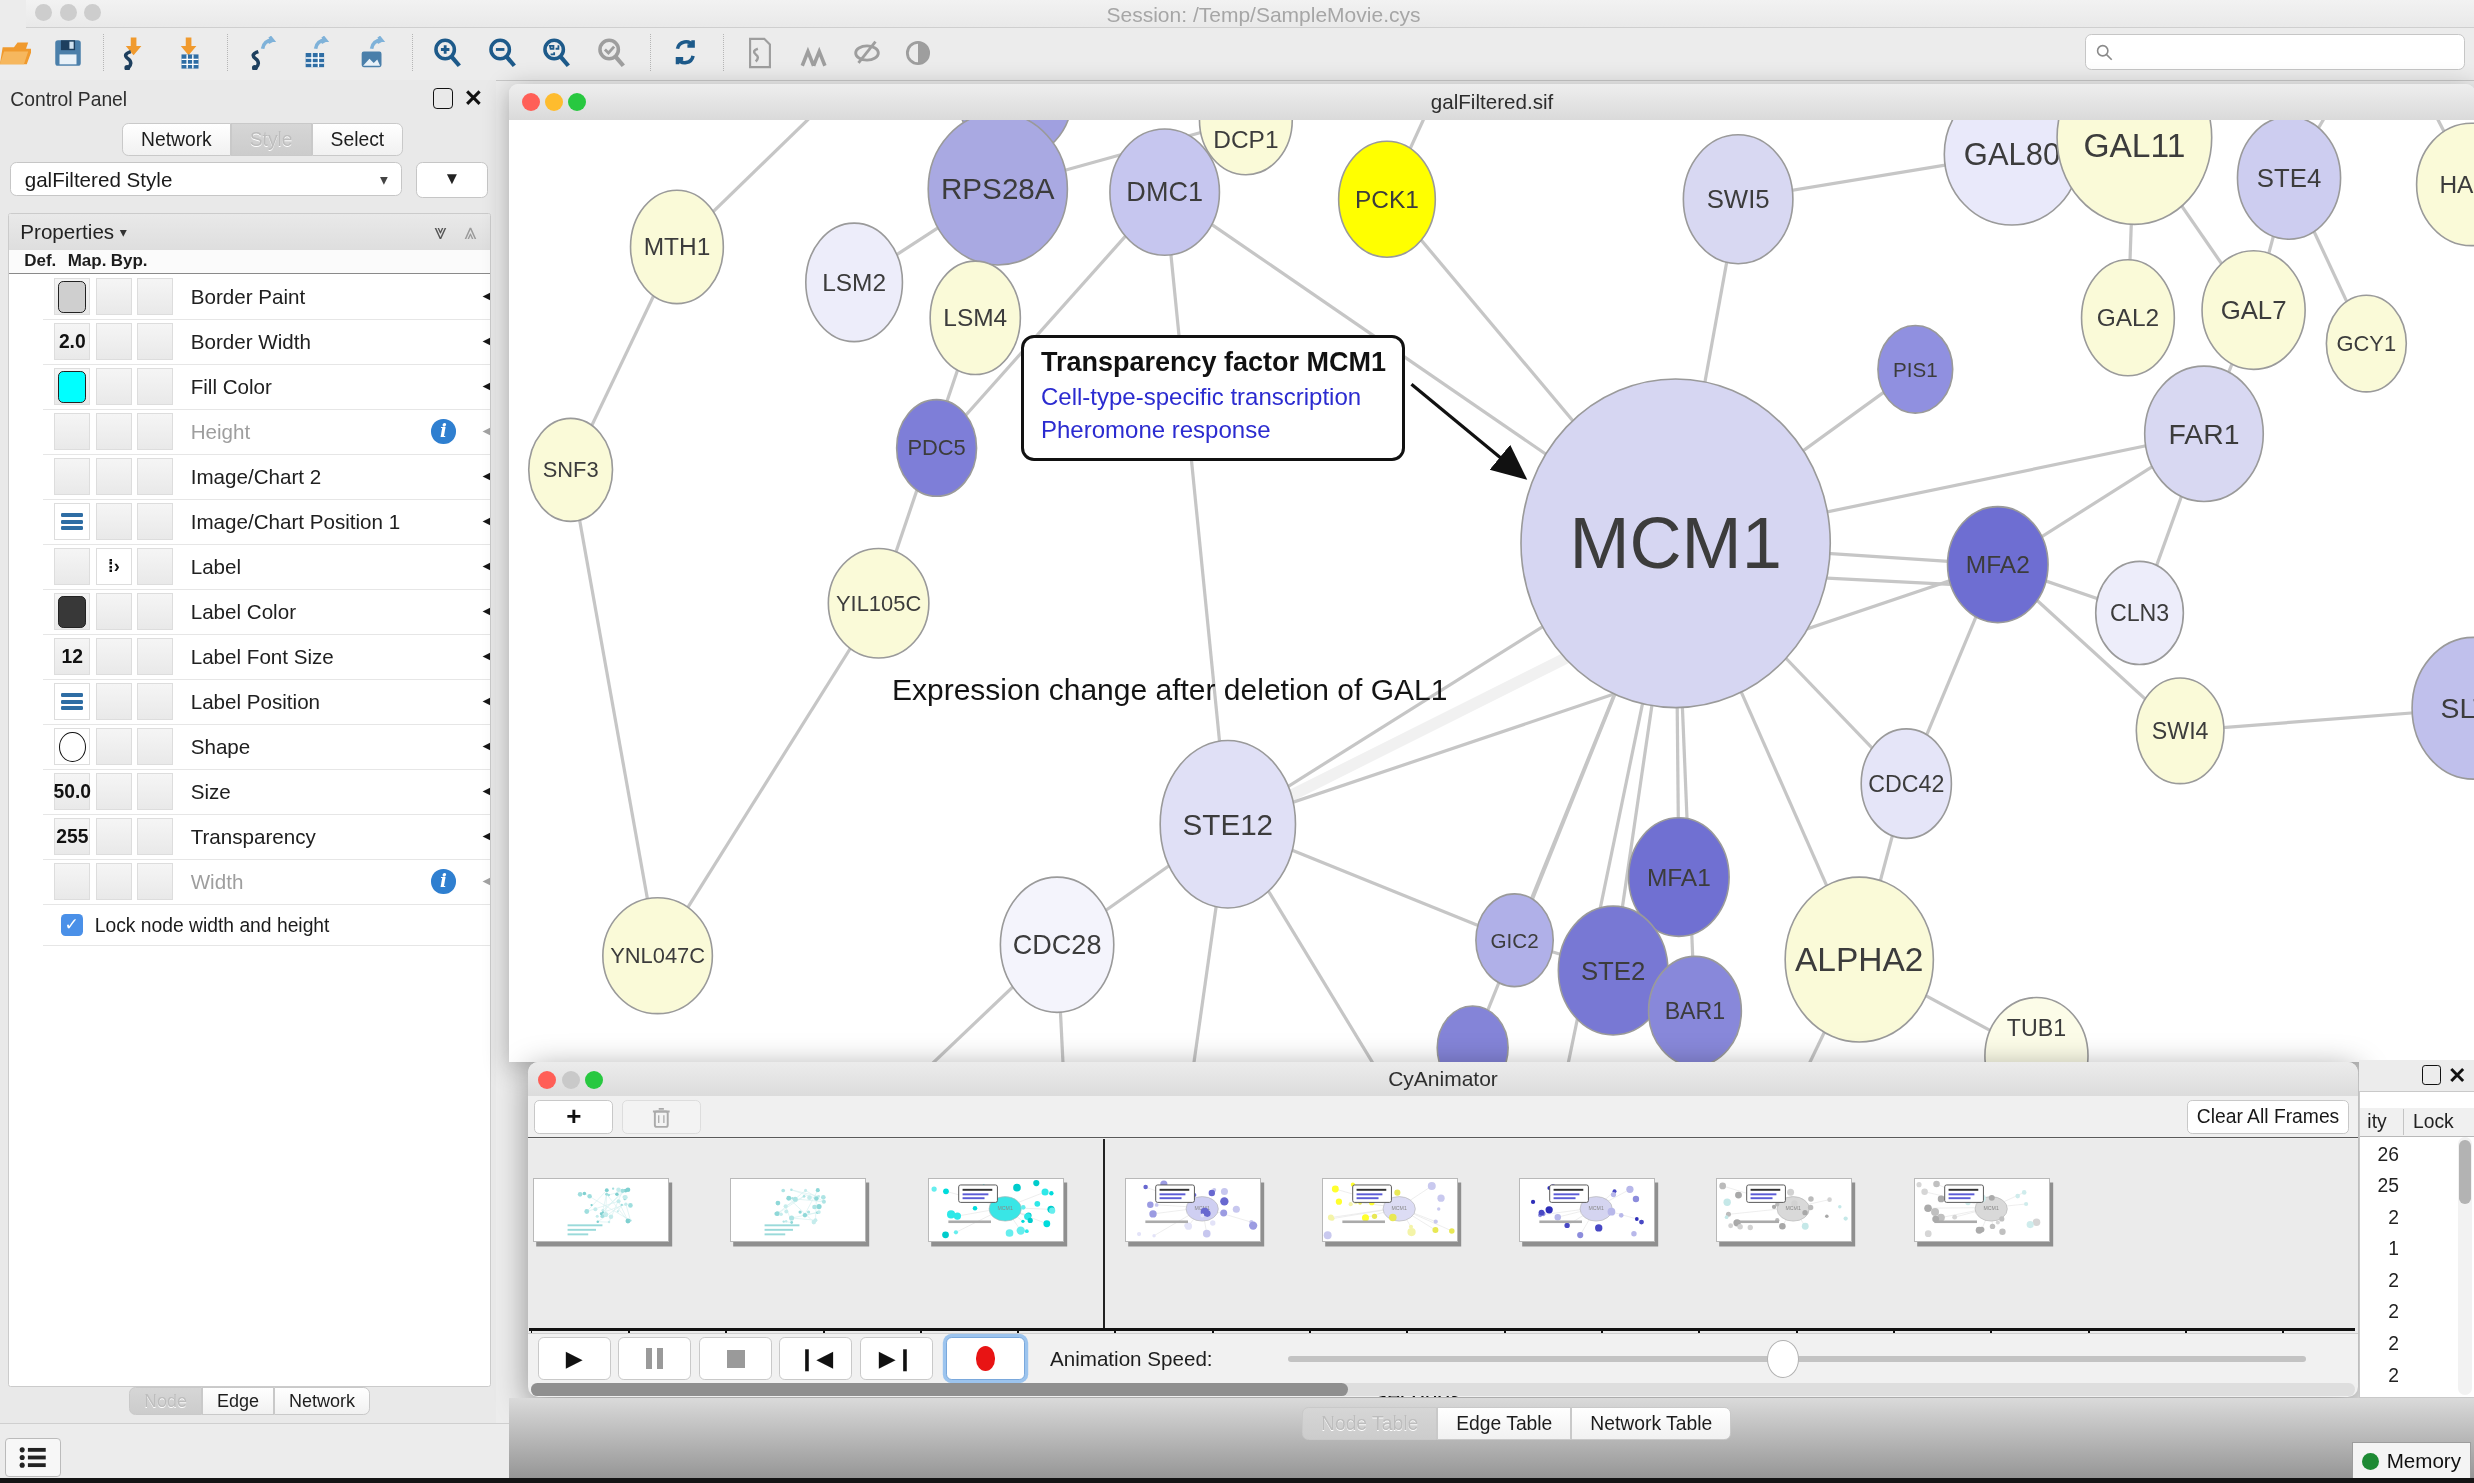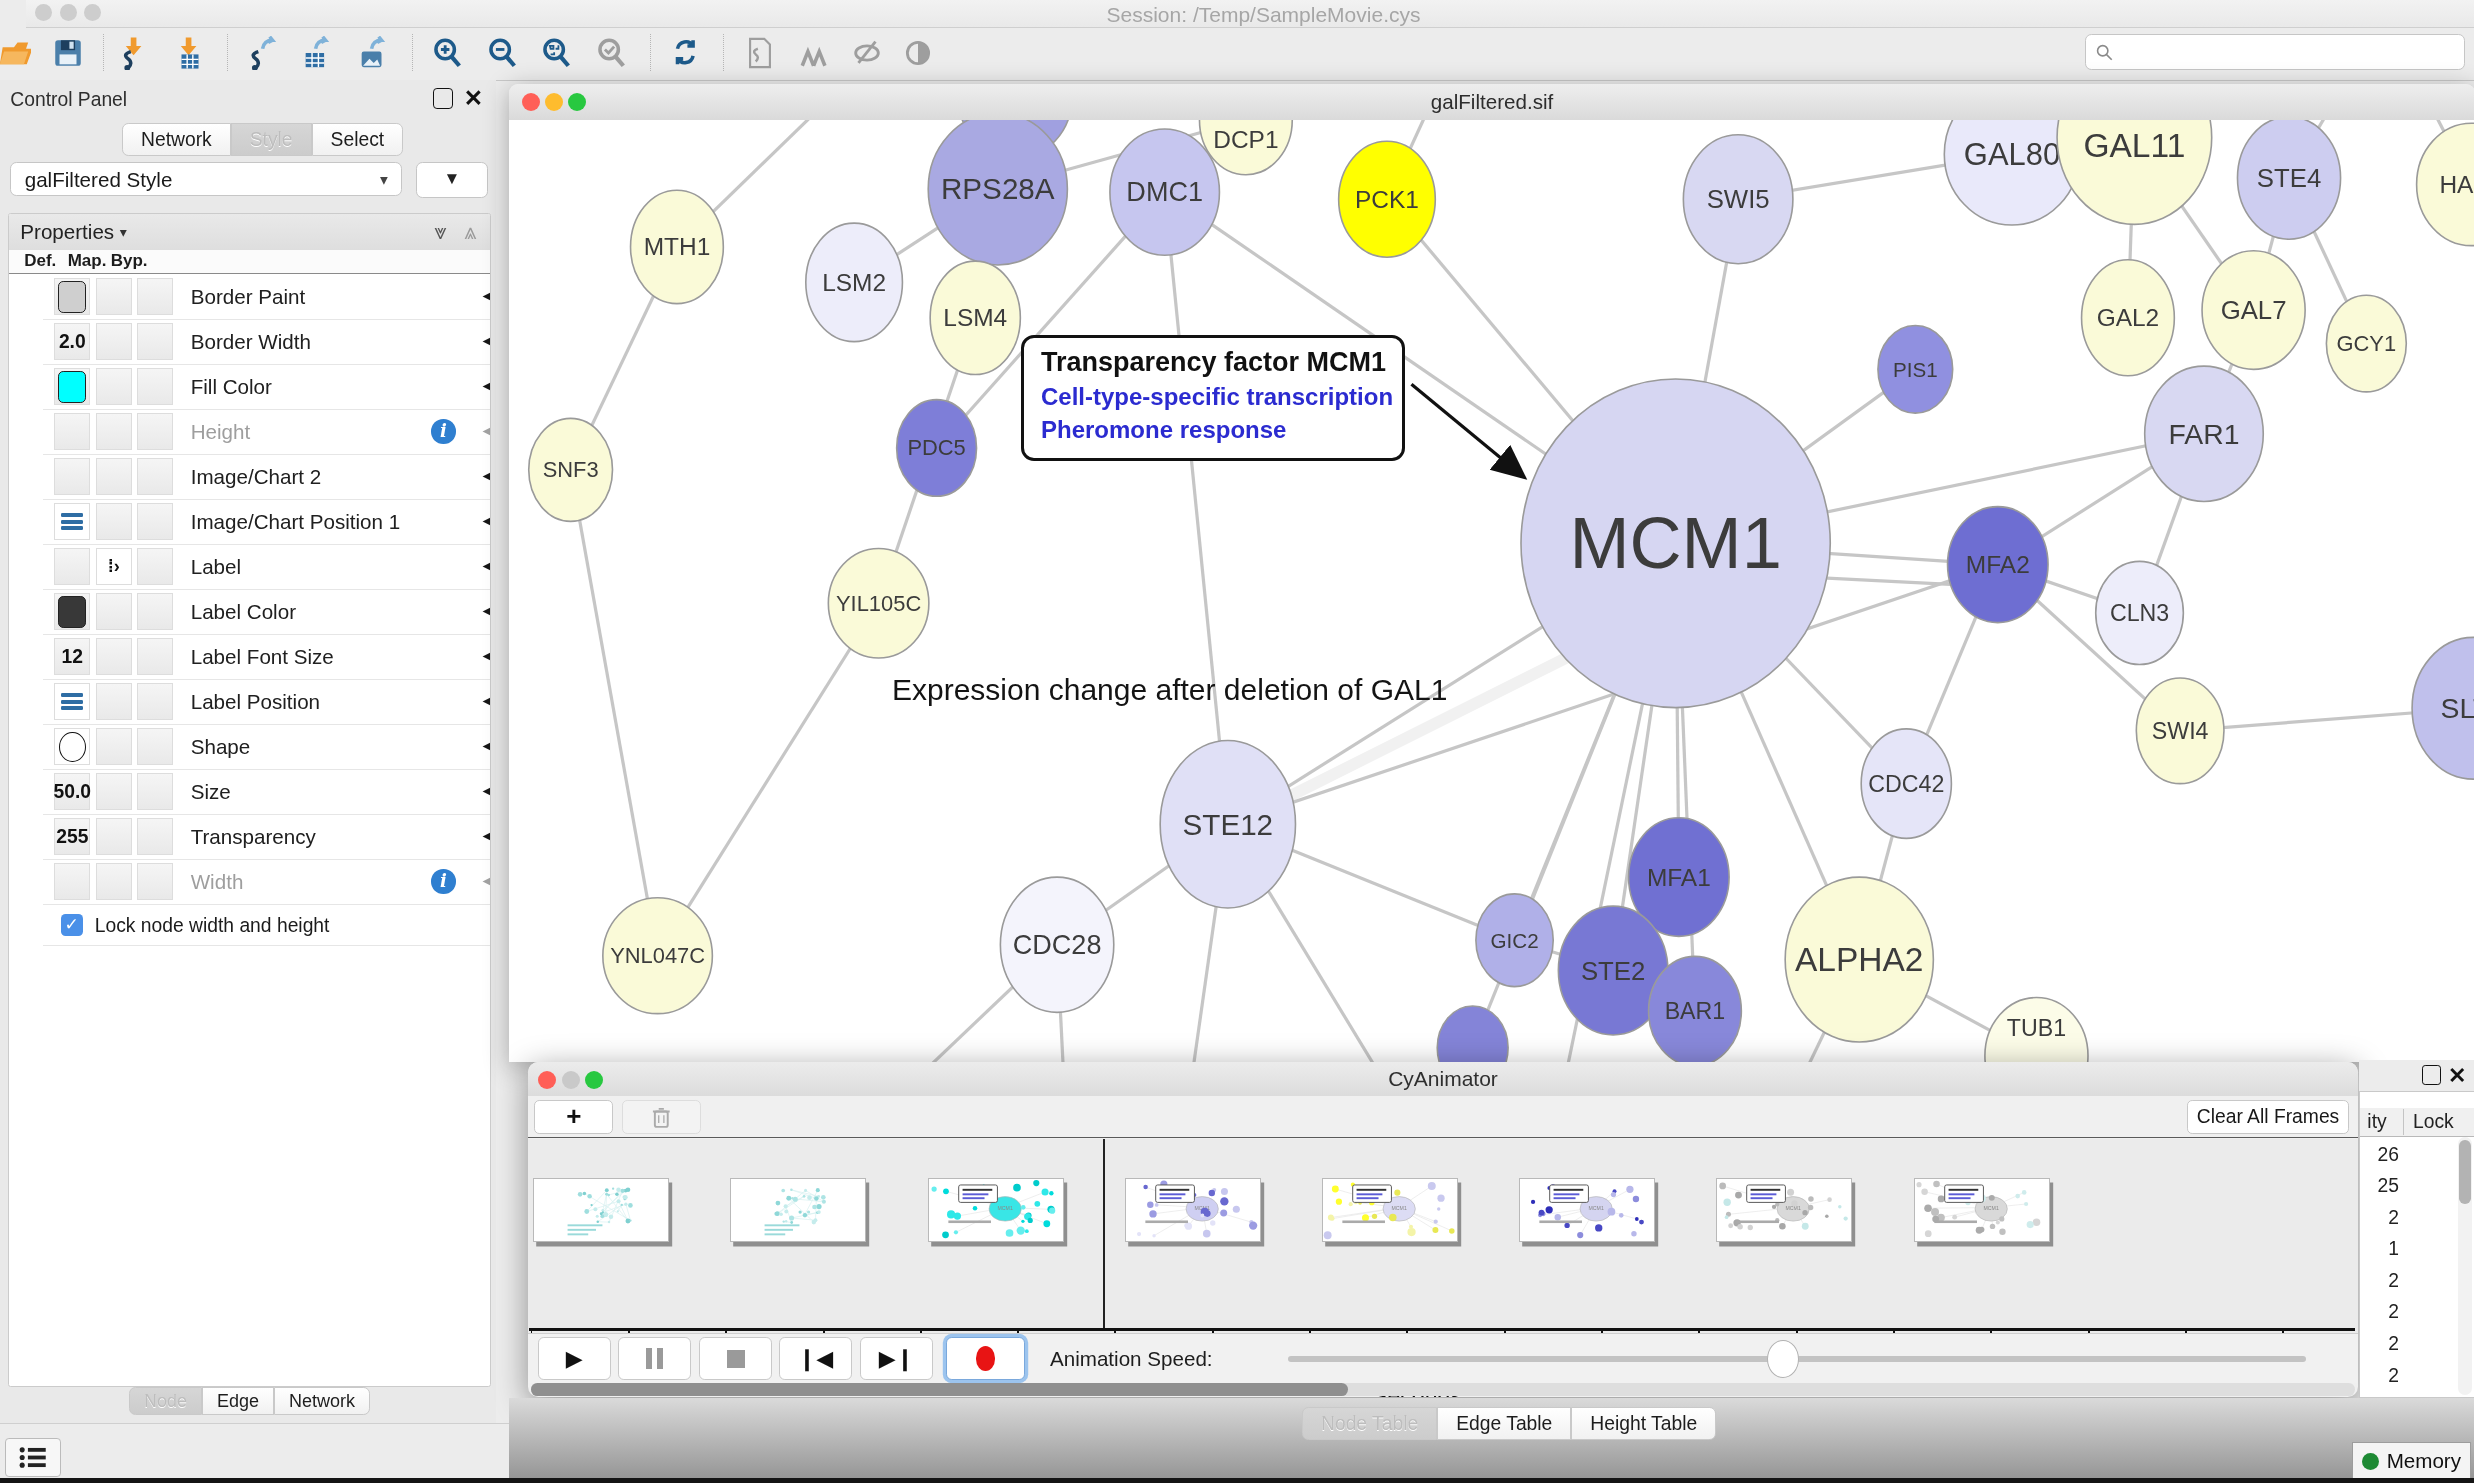--- a/index.html
+++ b/index.html
@@ -63,21 +63,21 @@
 
   
   #net-window{left:509px;top:84px;width:1966px;height:978px;border-radius:9px 9px 0 0;box-shadow:0 5.2px 26px rgba(0,0,0,.30);}
   #net-titlebar{left:0;top:0;width:100%;height:36px;background:linear-gradient(#eeeeee,#dadada);border-bottom:0.6px solid #b4b4b4;border-radius:9px 9px 0 0;}
   .tl{position:absolute;top:9px;width:18px;height:18px;border-radius:50%;}
   #net-title{width:100%;text-align:center;top:6.4px;font-size:20.6px;color:#2d2d2d;}
   #net-canvas{left:0;top:36px;width:1966px;height:942px;background:#fff;overflow:hidden;}
   #net-svg{position:absolute;left:0;top:0;}
   #anno-box{left:512px;top:215px;width:361px;height:103px;background:#fff;border:3.9px solid #111;border-radius:13px;padding:9px 0 7.7px 17px;}
   #anno-title{font-size:27px;font-weight:bold;color:#111;}
-  .anno-line{font-size:24px;color:#2b2bd0;margin-top:5.2px;font-weight:bold;}
+  .anno-line{font-size:24px;color:#2b2bd0;margin-top:5.2px;}
   #net-caption{left:383px;top:553px;font-size:30px;color:#141414;}
 
   
   #cyanimator{left:528px;top:1062px;width:1830px;height:335px;background:#f0f0f0;border-radius:10.3px;box-shadow:0 7.7px 32px rgba(0,0,0,.40);overflow:hidden;}
   #cy-titlebar{left:0;top:0;width:100%;height:34px;background:linear-gradient(#ececec,#dcdcdc);border-bottom:0.6px solid #bdbdbd;}
   #cy-title{width:100%;text-align:center;top:5.2px;font-size:21px;color:#2f2f2f;}
   #cy-toolbar{left:0;top:34px;width:100%;height:41px;background:#f0f0f0;border-bottom:1.9px solid #5a5a5a;}
   .cybtn{position:absolute;top:3.9px;height:32px;background:#fff;border:0.6px solid #c8c8c8;border-radius:5.2px;display:flex;align-items:center;justify-content:center;}
   #cy-add{left:6.4px;width:77px;font-size:26px;color:#111;font-weight:bold;}
   #cy-del{left:94px;width:77px;background:#f3f3f3;border-color:#ddd;}
@@ -1134,21 +1134,21 @@
       <div class="abs" id="ts-scroll">
         <div class="abs" id="ts-thumb"></div>
       </div>
     </div>
   </div>
 
   <div class="abs" id="bottom-strip">
     <div class="abs tabrow" id="table-tabs">
       <div class="tab pressed">Node Table</div>
       <div class="tab">Edge Table</div>
-      <div class="tab">Height Table</div>
+      <div class="tab">Network Table</div>
     </div>
   </div>
 
   <div class="abs" id="status-left">
     <div class="abs" id="list-btn">
       <svg width="28" height="23" viewBox="0 0 44 36">
         <circle cx="5" cy="6" r="4" fill="#222"></circle>
           <rect x="14" y="3" width="28" height="6" fill="#222"></rect>
         <circle cx="5" cy="18" r="4" fill="#222"></circle>
           <rect x="14" y="15" width="28" height="6" fill="#222"></rect>

